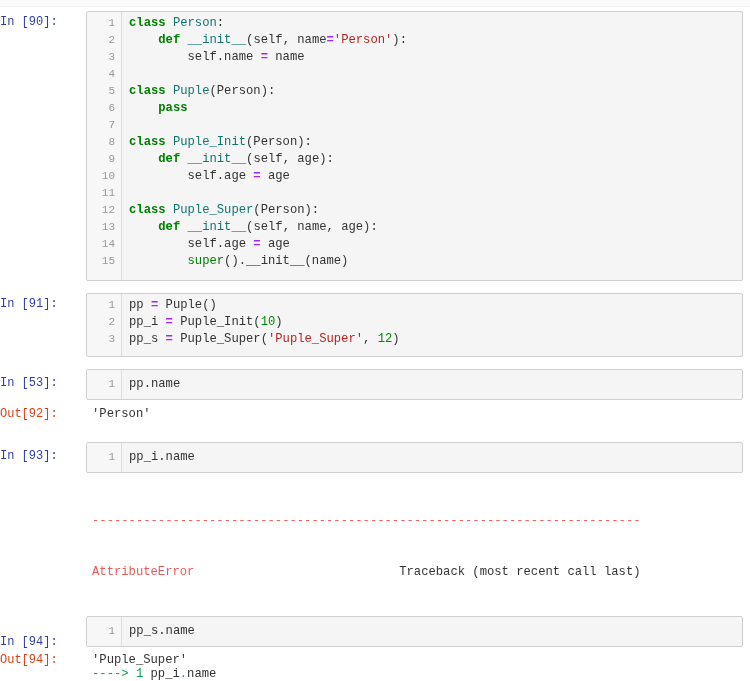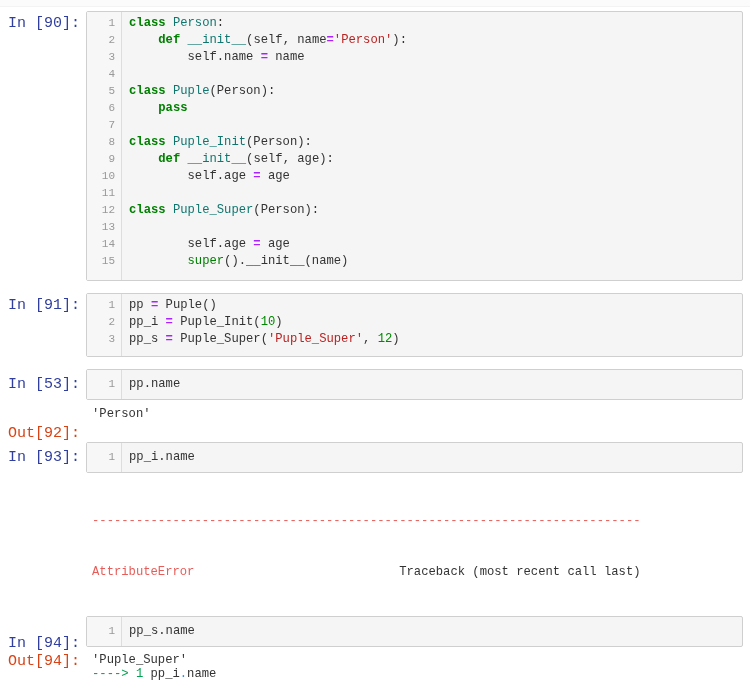--- a/index.html
+++ b/index.html
@@ -1,20 +1,20 @@
 <!DOCTYPE html>
 <html><head>
   <meta charset="utf-8">
   <style>
     html, body { margin: 0; padding: 0; background: #ffffff; }
     body { width: 750px; height: 681px; position: relative; overflow: hidden;
            font-family: "Liberation Mono", "DejaVu Sans Mono", monospace; font-size: 12.2px; color: #333; }
     .topband { position: absolute; left: 0; top: 0; width: 750px; height: 6px; background: #fbfbfb; border-bottom: 1px solid #f3f3f3; }
     .cell { position: absolute; left: 0; width: 750px; }
-    .prompt { position: absolute; left: 0; width: 80px; text-align: right; white-space: pre; font-size: 15px; }
+    .prompt { position: absolute; left: 0; width: 80px; text-align: left; white-space: pre; font-size: 12px; }
     .prompt.in { color: #303f9f; }
     .prompt.out { color: #d84315; }
     .editor { position: absolute; left: 86px; width: 657px; background: #f5f5f5; border: 1px solid #cfcfcf; border-radius: 2px; box-sizing: border-box; }
     .gutter { position: absolute; left: 0; top: 0; bottom: 0; width: 34px; border-right: 1px solid #ddd; background: #f7f7f7; }
     .lines { position: absolute; left: 0; top: 3px; right: 0; }
     .line { height: 17px; line-height: 17px; white-space: pre; position: relative; }
     .ln { position: absolute; left: 0; width: 28px; text-align: right; color: #999; font-size: 11px; }
     .code { position: absolute; left: 42px; }
     .kw { color: #008000; font-weight: bold; }
     .def { color: #0f766e; }
@@ -43,21 +43,21 @@
       <div class="line"><span class="ln">3</span><span class="code"><span>        self.name </span><span class="op">=</span><span> name</span></span></div>
       <div class="line"><span class="ln">4</span></div>
       <div class="line"><span class="ln">5</span><span class="code"><span class="kw">class</span><span> </span><span class="def">Puple</span><span>(Person):</span></span></div>
       <div class="line"><span class="ln">6</span><span class="code"><span>    </span><span class="kw">pass</span></span></div>
       <div class="line"><span class="ln">7</span></div>
       <div class="line"><span class="ln">8</span><span class="code"><span class="kw">class</span><span> </span><span class="def">Puple_Init</span><span>(Person):</span></span></div>
       <div class="line"><span class="ln">9</span><span class="code"><span>    </span><span class="kw">def</span><span> </span><span class="def">__init__</span><span>(self, age):</span></span></div>
       <div class="line"><span class="ln">10</span><span class="code"><span>        self.age </span><span class="op">=</span><span> age</span></span></div>
       <div class="line"><span class="ln">11</span></div>
       <div class="line"><span class="ln">12</span><span class="code"><span class="kw">class</span><span> </span><span class="def">Puple_Super</span><span>(Person):</span></span></div>
-      <div class="line"><span class="ln">13</span></div>
+      <div class="line"><span class="ln">13</span><span class="code"><span>    </span><span class="kw">def</span><span> </span><span class="def">__init__</span><span>(self, name, age):</span></span></div>
       <div class="line"><span class="ln">14</span><span class="code"><span>        self.age </span><span class="op">=</span><span> age</span></span></div>
       <div class="line"><span class="ln">15</span><span class="code"><span>        </span><span class="bi">super</span><span>().__init__(name)</span></span></div>
     </div>
   </div>
 </div>
 
 <div class="cell" style="top:293px;">
   <div class="prompt in" style="top:4px;">In [91]:</div>
   <div class="editor" style="top:0; height:64px;">
     <div class="gutter"></div>
@@ -70,21 +70,21 @@
 </div>
 
 <div class="cell" style="top:369px;">
   <div class="prompt in" style="top:7px;">In [53]:</div>
   <div class="editor" style="top:0; height:31px;">
     <div class="gutter"></div>
     <div class="lines" style="top:6px;">
       <div class="line"><span class="ln">1</span><span class="code"><span>pp.name</span></span></div>
     </div>
   </div>
-  <div class="prompt out" style="top:56px;">Out[92]:</div>
+  <div class="prompt out" style="top:38px;">Out[92]:</div>
   <div class="output" style="top:37px;">'Person'</div>
 </div>
 
 <div class="cell" style="top:442px;">
   <div class="prompt in" style="top:7px;">In [93]:</div>
   <div class="editor" style="top:0; height:31px;">
     <div class="gutter"></div>
     <div class="lines" style="top:6px;">
       <div class="line"><span class="ln">1</span><span class="code"><span>pp_i.name</span></span></div>
     </div>

